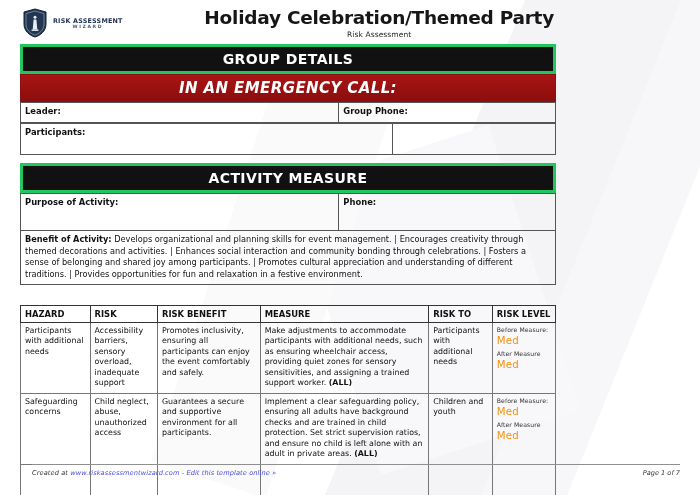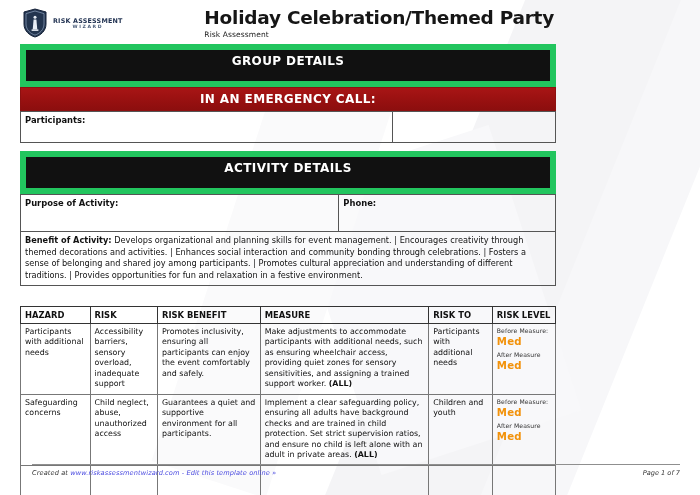--- a/index.html
+++ b/index.html
@@ -67,21 +67,21 @@
   }
   .brand-sub {
     font-size: 4.6px;
     font-weight: bold;
     color: #4a5d7a;
     letter-spacing: 1.6px;
     display: block;
     text-align: center;
     margin-top: 1px;
   }
-  .title-block { text-align: left; padding-right: 2px; }
+  .title-block { text-align: center; padding-right: 2px; }
   .doc-title {
     font-size: 18.5px;
     font-weight: bold;
     color: #161616;
     letter-spacing: -0.25px;
     line-height: 1.1;
     white-space: nowrap;
   }
   .doc-subtitle {
     font-size: 7.5px;
@@ -93,30 +93,31 @@
   
   .bar {
     text-align: center;
     font-weight: bold;
     color: #ffffff;
     letter-spacing: 0.4px;
     box-sizing: border-box;
   }
   .bar-black {
     background: #111111;
-    font-size: 12px;
-    padding: 4px 0 13px;
-    border: 6px solid #22c55e;
+    font-size: 14px;
+    padding: 4px 0 4px;
+    border: 3px solid #22c55e;
   }
   .bar-red {
     background: #9c1212;
-    font-size: 12px;
+    font-size: 15px;
     padding: 4px 16px 4px;
     border: 1px solid #8d1010;
     background-image: linear-gradient(180deg, #a81515 0%, #971010 60%, #8c0e0e 100%);
+    font-style: italic;
   }
 
   
   table.grid {
     width: 100%;
     border-collapse: collapse;
     table-layout: fixed;
   }
   table.grid td, table.grid th {
     border: 1px solid #555555;
@@ -163,21 +164,21 @@
     padding-top: 4px;
   }
   .rl-label {
     font-size: 6.1px;
     color: #333333;
     display: block;
     letter-spacing: 0.1px;
   }
   .rl-value {
     font-size: 10.2px;
-    font-weight: bold;
+    font-weight: normal;
     color: #f2920a;
     display: block;
     margin: 0 0 3px;
     letter-spacing: 0.2px;
   }
   .empty-row td { height: 38px; }
 
   
   .footer-wrap {
     position: absolute;
@@ -237,40 +238,58 @@
 
     <div class="title-block">
       <div class="doc-title">Holiday Celebration/Themed Party</div>
       <div class="doc-subtitle">Risk Assessment</div>
     </div>
   </div>
 
   <div class="bar bar-black">GROUP DETAILS</div>
   <div class="bar bar-red">IN AN EMERGENCY CALL:</div>
 
+  <table class="grid">
+    <colgroup>
+      <col style="width:59.5%">
+        <col style="width:40.5%">
+    </colgroup>
+    <tbody>
+      <tr class="row-leader">
+        <td>
+          <span class="fieldlabel">Leader:</span>
+          <span></span>
+        </td>
+        <td>
+          <span class="fieldlabel">Group Phone:</span>
+          <span></span>
+        </td>
+      </tr>
+    </tbody>
+  </table>
 
   <table class="grid">
     <colgroup>
       <col style="width:69.5%">
         <col style="width:30.5%">
     </colgroup>
     <tbody>
       <tr class="row-participants">
         <td>
           <span class="fieldlabel">Participants:</span>
           <span></span>
         </td>
         <td></td>
       </tr>
     </tbody>
   </table>
 
   <div class="spacer"></div>
 
-  <div class="bar bar-black">ACTIVITY DETAILS</div>
+  <div class="bar bar-black">ACTIVITY MEASURE</div>
 
   <table class="grid">
     <colgroup>
       <col style="width:59.5%">
         <col style="width:40.5%">
     </colgroup>
     <tbody>
       <tr class="purpose-row">
         <td>
           <span class="fieldlabel">Purpose of Activity:</span>
@@ -324,21 +343,21 @@
           <span class="rl-label">Before Measure:</span>
           <span class="rl-value">Med</span>
           <span class="rl-label">After Measure</span>
           <span class="rl-value">Med</span>
         </td>
       </tr>
 
       <tr>
         <td>Safeguarding concerns</td>
         <td>Child neglect, abuse, unauthorized access</td>
-        <td>Guarantees a quiet and supportive environment for all participants.</td>
+        <td>Guarantees a secure and supportive environment for all participants.</td>
         <td><span>Implement a clear safeguarding policy, ensuring all adults have background checks and are trained in child protection. Set strict supervision ratios, and ensure no child is left alone with an adult in private areas.</span> <b>(ALL)</b></td>
         <td>Children and youth</td>
         <td class="risklevel">
           <span class="rl-label">Before Measure:</span>
           <span class="rl-value">Med</span>
           <span class="rl-label">After Measure</span>
           <span class="rl-value">Med</span>
         </td>
       </tr>
 

